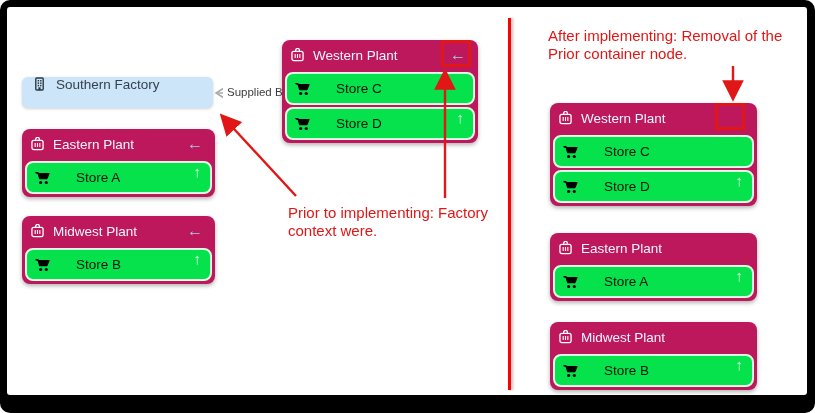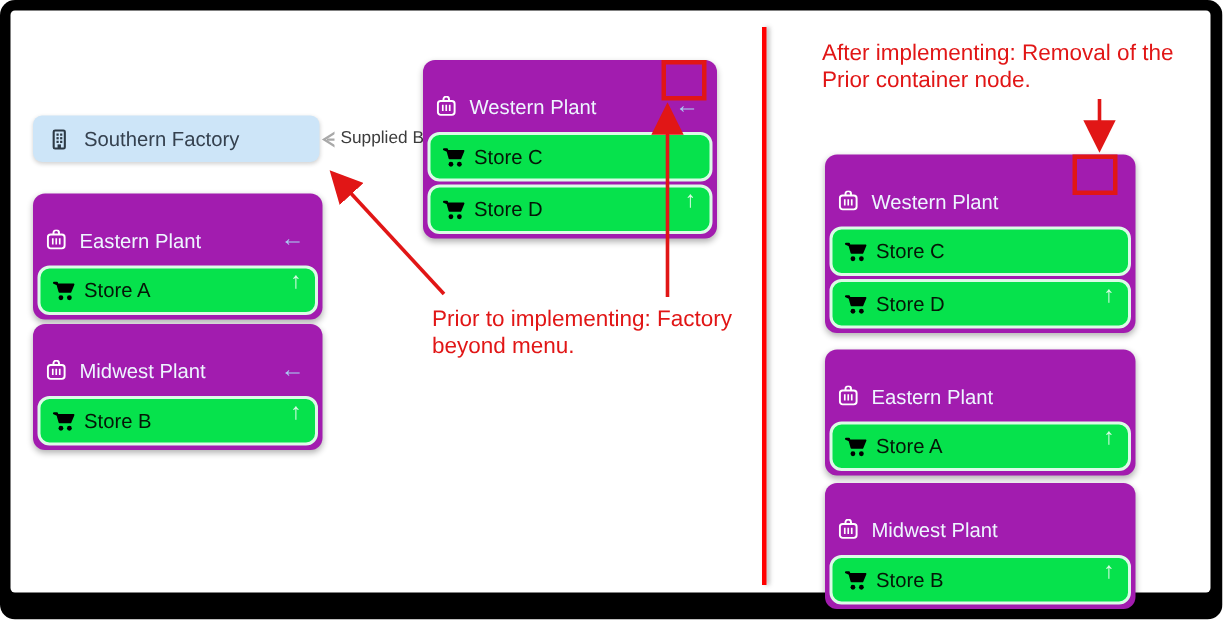--- a/index.html
+++ b/index.html
@@ -22,51 +22,51 @@
   }
 
   .overlay { position:absolute; left:0; top:0; width:800px; height:388px; pointer-events:none; }
 
   
   .factory {
     position:absolute;
     height:31px;
     background:#cde5f8;
     border-radius:6px;
-    display:flex; align-items:center; gap:10px;
+    display:flex; align-items:flex-start; gap:10px;
     padding:0 11px;
     color:#35414f; font-size:13.5px;
     box-shadow: 0 1px 3px rgba(0,0,0,0.18);
   }
 
   
   .cont {
     position:absolute;
-    background:#a21caf;
+    background:#be185d;
     border-radius:8px;
-    padding:16px 3px 3px 3px;
+    padding:0 3px 3px 3px;
     box-shadow: 0 2px 4px rgba(0,0,0,0.3);
   }
   .cont-header {
     height:30px;
     display:flex; align-items:center; gap:9px;
     padding:0 9px 0 6px;
     color:#eef6ff; font-size:13.5px;
   }
   .collapse {
     margin-left:auto;
     color:#a9cdf1; font-size:16px; line-height:1;
   }
   .store {
     position:relative;
     height:33px;
     background:#06e24c;
     border:2px solid #dcfbe7;
     border-radius:8px;
-    display:flex; align-items:center; gap:6px;
+    display:flex; align-items:center; gap:26px;
     padding:0 8px;
     margin-top:2px;
     color:#051607; font-size:13.5px;
   }
   .expand {
     position:absolute; top:0px; right:9px;
     color:rgba(255,255,255,0.85);
     font-size:15px; line-height:1.2;
   }
   .cicon, .sicon { display:flex; align-items:center; }
@@ -204,21 +204,21 @@
             <circle cx="12" cy="11.8" r="1.7" fill="#000"></circle>
           </svg>
         </span>
         <span>Store B</span>
         <span class="expand">↑</span>
       </div>
     </div>
 
     <div class="note" style="left:281px; top:197px;">
       <div>Prior to implementing: Factory</div>
-      <div>beyond menu.</div>
+      <div>context were.</div>
     </div>
 
     <div class="divider"></div>
 
     <div class="note" style="left:541px; top:20px;">
       <div>After implementing: Removal of the</div>
       <div>Prior container node.</div>
     </div>
 
     <div class="cont" style="left:543px; top:96px; width:207px;">

